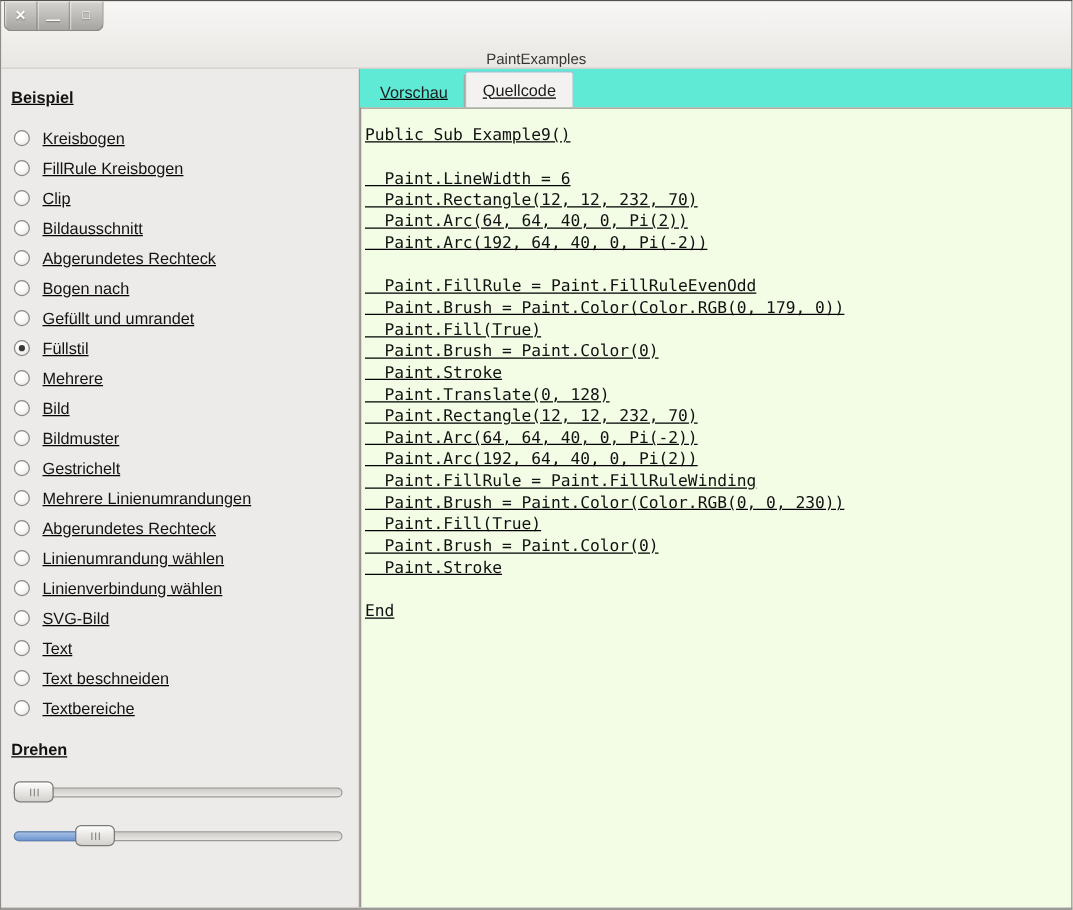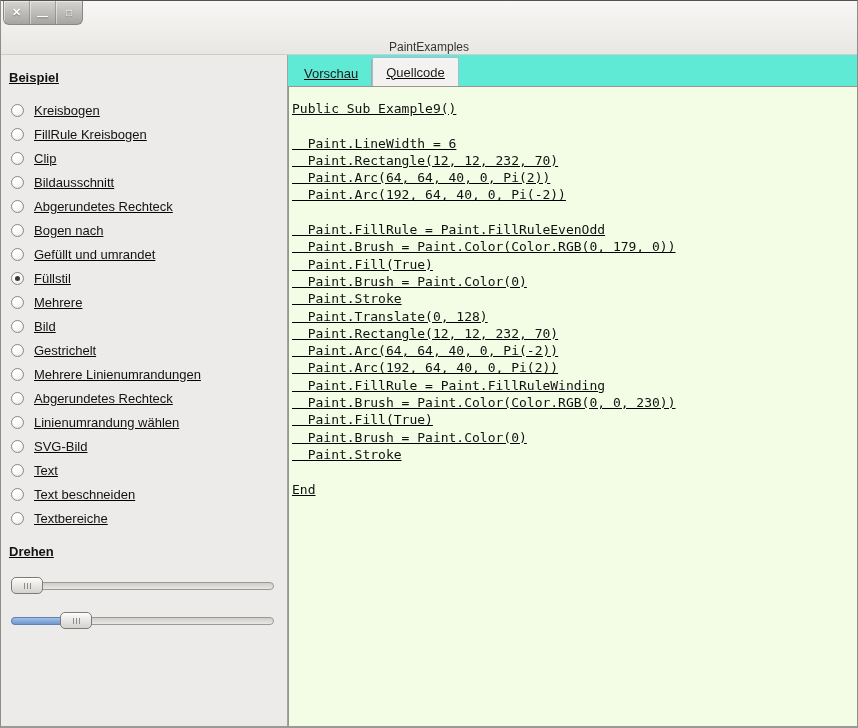--- a/index.html
+++ b/index.html
@@ -158,33 +158,41 @@
           <div class="radio-row">
             <span class="radio"></span>
             <span class="radio-label">Mehrere</span>
           </div>
           <div class="radio-row">
             <span class="radio"></span>
             <span class="radio-label">Bild</span>
           </div>
           <div class="radio-row">
             <span class="radio"></span>
+            <span class="radio-label">Bildmuster</span>
+          </div>
+          <div class="radio-row">
+            <span class="radio"></span>
             <span class="radio-label">Gestrichelt</span>
           </div>
           <div class="radio-row">
             <span class="radio"></span>
             <span class="radio-label">Mehrere Linienumrandungen</span>
           </div>
           <div class="radio-row">
             <span class="radio"></span>
             <span class="radio-label">Abgerundetes Rechteck</span>
           </div>
           <div class="radio-row">
             <span class="radio"></span>
             <span class="radio-label">Linienumrandung wählen</span>
+          </div>
+          <div class="radio-row">
+            <span class="radio"></span>
+            <span class="radio-label">Linienverbindung wählen</span>
           </div>
           <div class="radio-row">
             <span class="radio"></span>
             <span class="radio-label">SVG-Bild</span>
           </div>
           <div class="radio-row">
             <span class="radio"></span>
             <span class="radio-label">Text</span>
           </div>
           <div class="radio-row">

